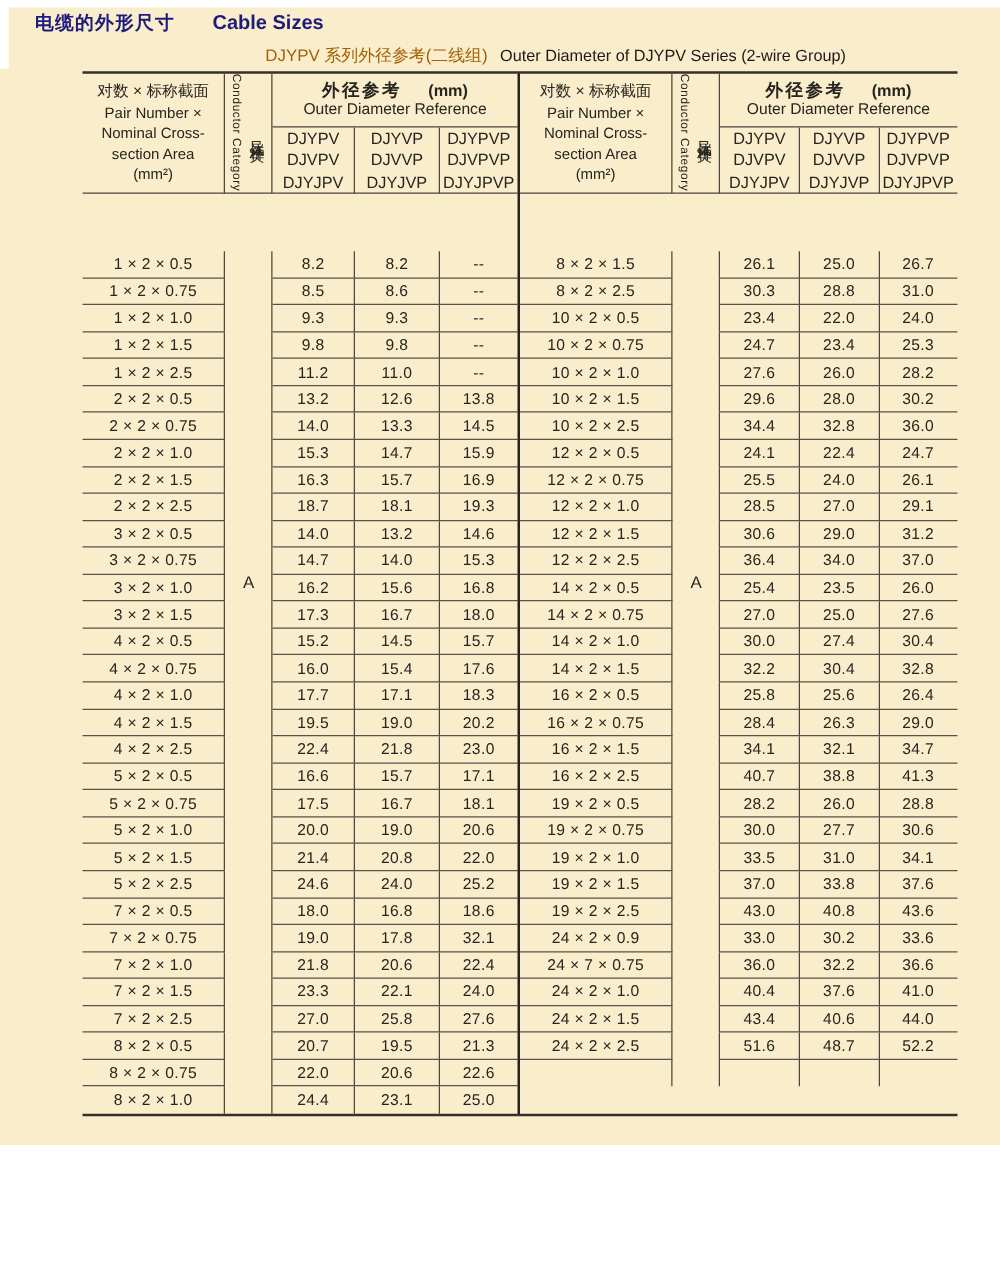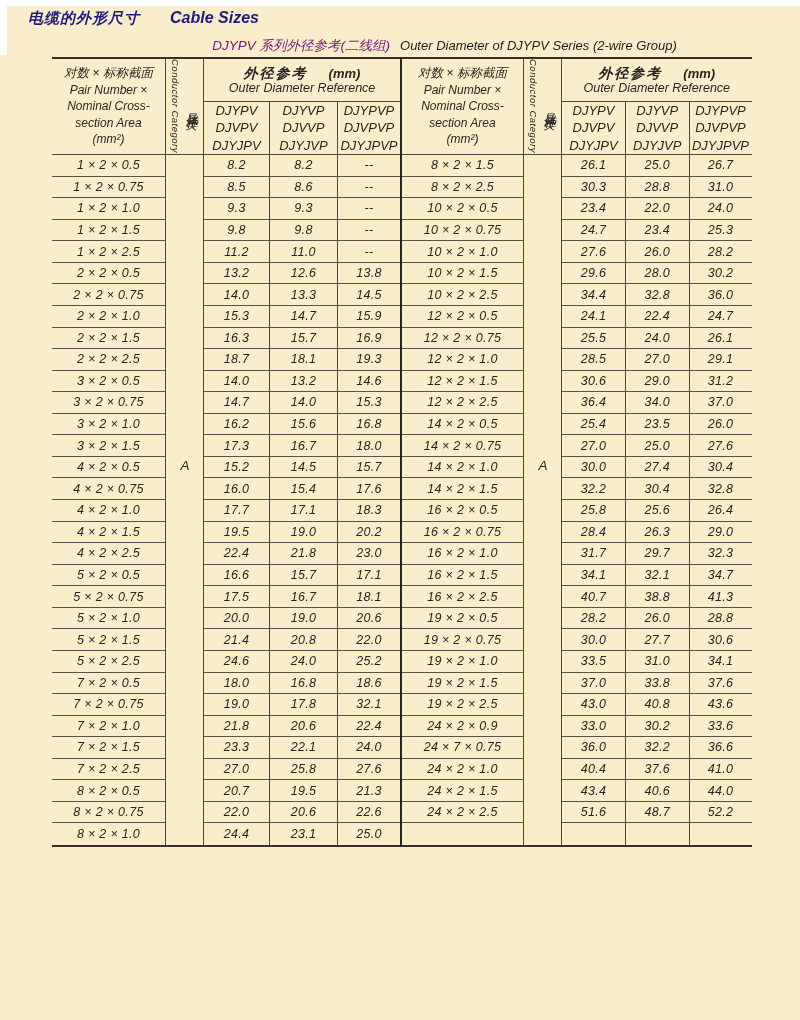--- a/index.html
+++ b/index.html
@@ -1,29 +1,29 @@
 <!DOCTYPE html>
 <html><head>
 <meta charset="utf-8">
 <style>
   html,body{margin:0;padding:0;}
   body{width:800px;height:1020px;overflow:hidden;background:#fff;
        font-family:"Liberation Sans","DejaVu Sans",sans-serif;color:#26251f;}
-  .page{position:relative;width:800px;height:1020px;background:#faedcb;font-style:italic;}
+  .page{position:relative;width:800px;height:916px;background:#faedcb;}
   .white-top{position:absolute;top:0;left:0;width:800px;height:6px;background:#ffffff;}
   .white-corner{position:absolute;top:0;left:0;width:7px;height:55px;background:#ffffff;}
 
   .titlebar{position:absolute;top:9px;left:28px;white-space:nowrap;}
   .title-zh{font-size:15px;font-weight:bold;color:#1d1b7c;letter-spacing:1px;}
   .title-en{font-size:16px;font-weight:bold;color:#1d1b7c;margin-left:30px;}
   .subtitle{position:absolute;top:36px;left:0;width:860px;text-align:center;white-space:nowrap;}
-  .subtitle-zh{font-size:13.5px;color:#701a75;margin-left:29px;}
+  .subtitle-zh{font-size:13.5px;color:#a16207;margin-left:29px;}
   .subtitle-en{font-size:13px;color:#1c1b17;margin-left:10px;}
 
-  .tablewrap{position:absolute;top:57px;left:52px;width:700px;display:flex;}
+  .tablewrap{position:absolute;top:57px;left:66px;width:700px;display:flex;}
   .half{position:relative;box-sizing:border-box;border-top:2px solid #33312a;border-bottom:2px solid #33312a;}
   .half.left{width:348px;--c1:114px;--c2:38px;--c3:66px;--c4:68px;--c5:62px;}
   .half.right{width:352px;border-left:2.5px solid #26251f;--c1:122px;--c2:38px;--c3:64px;--c4:63.5px;--c5:62px;}
 
   .thead{display:grid;grid-template-columns:var(--c1) var(--c2) var(--c3) var(--c4) var(--c5);
          grid-template-rows:43px 53px;height:96px;}
   .hcell{box-sizing:border-box;}
   .h-label{grid-row:1/3;grid-column:1;border-right:1.5px solid #4a483f;border-bottom:1.5px solid #4a483f;
            display:flex;flex-direction:column;align-items:center;justify-content:center;
            font-size:12px;line-height:16.5px;text-align:center;}
@@ -35,21 +35,21 @@
   .h-dia{grid-row:1;grid-column:3/6;border-bottom:1.5px solid #4a483f;
          display:flex;flex-direction:column;align-items:center;justify-content:center;line-height:15px;}
   .dia-zh{font-size:14px;font-weight:bold;letter-spacing:2px;}
   .dia-unit{font-weight:bold;letter-spacing:0;font-size:13px;margin-left:21px;}
   .dia-en{font-size:12.5px;}
   .h-sub{grid-row:2;border-right:1.5px solid #4a483f;border-bottom:1.5px solid #4a483f;
          display:flex;flex-direction:column;align-items:center;justify-content:center;
          font-size:13px;line-height:17.5px;text-align:right;}
   .h-sub.last{border-right:none;}
 
-  .tbody{position:relative;}
+  .tbody{position:relative;margin-top:46px;}
   .trow{display:grid;grid-template-columns:var(--c1) var(--c2) var(--c3) var(--c4) var(--c5);height:21.57px;}
   .cell{box-sizing:border-box;display:flex;align-items:center;justify-content:center;
         font-size:12.5px;letter-spacing:.3px;}
   .cell.lbl{border-right:1.5px solid #4a483f;border-bottom:1.2px solid #55534a;}
   .cell.ccol{border-right:1.5px solid #4a483f;}
   .cell.val{border-right:1.5px solid #4a483f;border-bottom:1.2px solid #55534a;}
   .cell.val.v3{border-right:none;}
   .trow:last-child .cell{border-bottom:none;}
 
   .amark{position:absolute;top:399px;width:var(--c2);text-align:center;
@@ -490,27 +490,20 @@
             <div class="cell val v3">26.4</div>
           </div>
           <div class="trow">
             <div class="cell lbl">16 × 2 × 0.75</div>
             <div class="cell ccol"></div>
             <div class="cell val">28.4</div>
             <div class="cell val">26.3</div>
             <div class="cell val v3">29.0</div>
           </div>
           <div class="trow">
-            <div class="cell lbl">16 × 2 × 1.0</div>
-            <div class="cell ccol"></div>
-            <div class="cell val">31.7</div>
-            <div class="cell val">29.7</div>
-            <div class="cell val v3">32.3</div>
-          </div>
-          <div class="trow">
             <div class="cell lbl">16 × 2 × 1.5</div>
             <div class="cell ccol"></div>
             <div class="cell val">34.1</div>
             <div class="cell val">32.1</div>
             <div class="cell val v3">34.7</div>
           </div>
           <div class="trow">
             <div class="cell lbl">16 × 2 × 2.5</div>
             <div class="cell ccol"></div>
             <div class="cell val">40.7</div>

